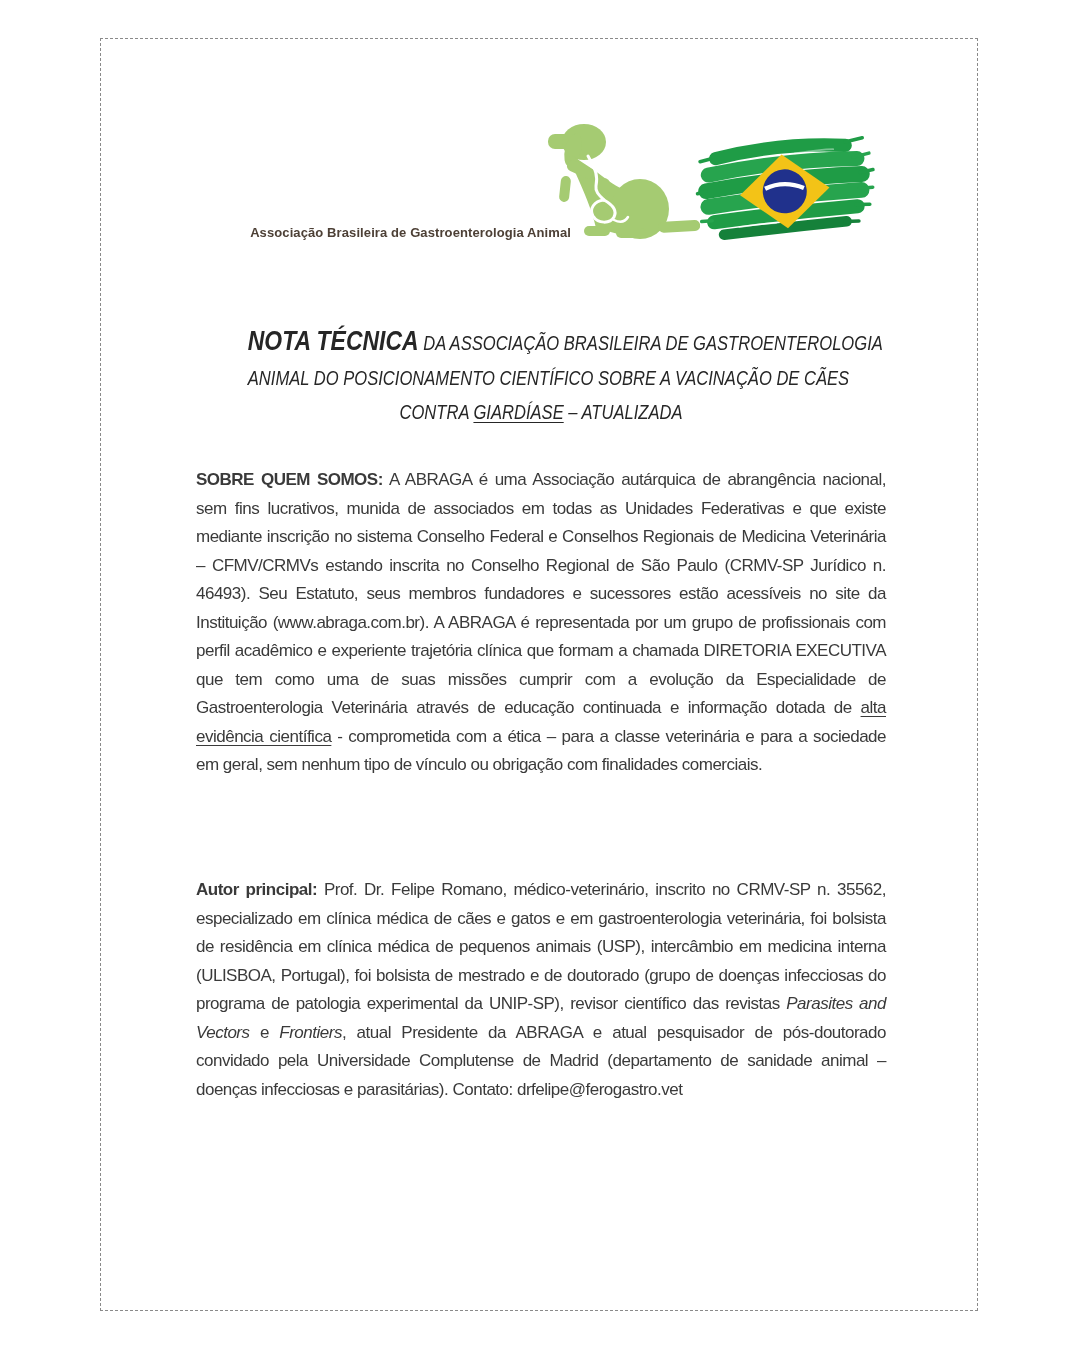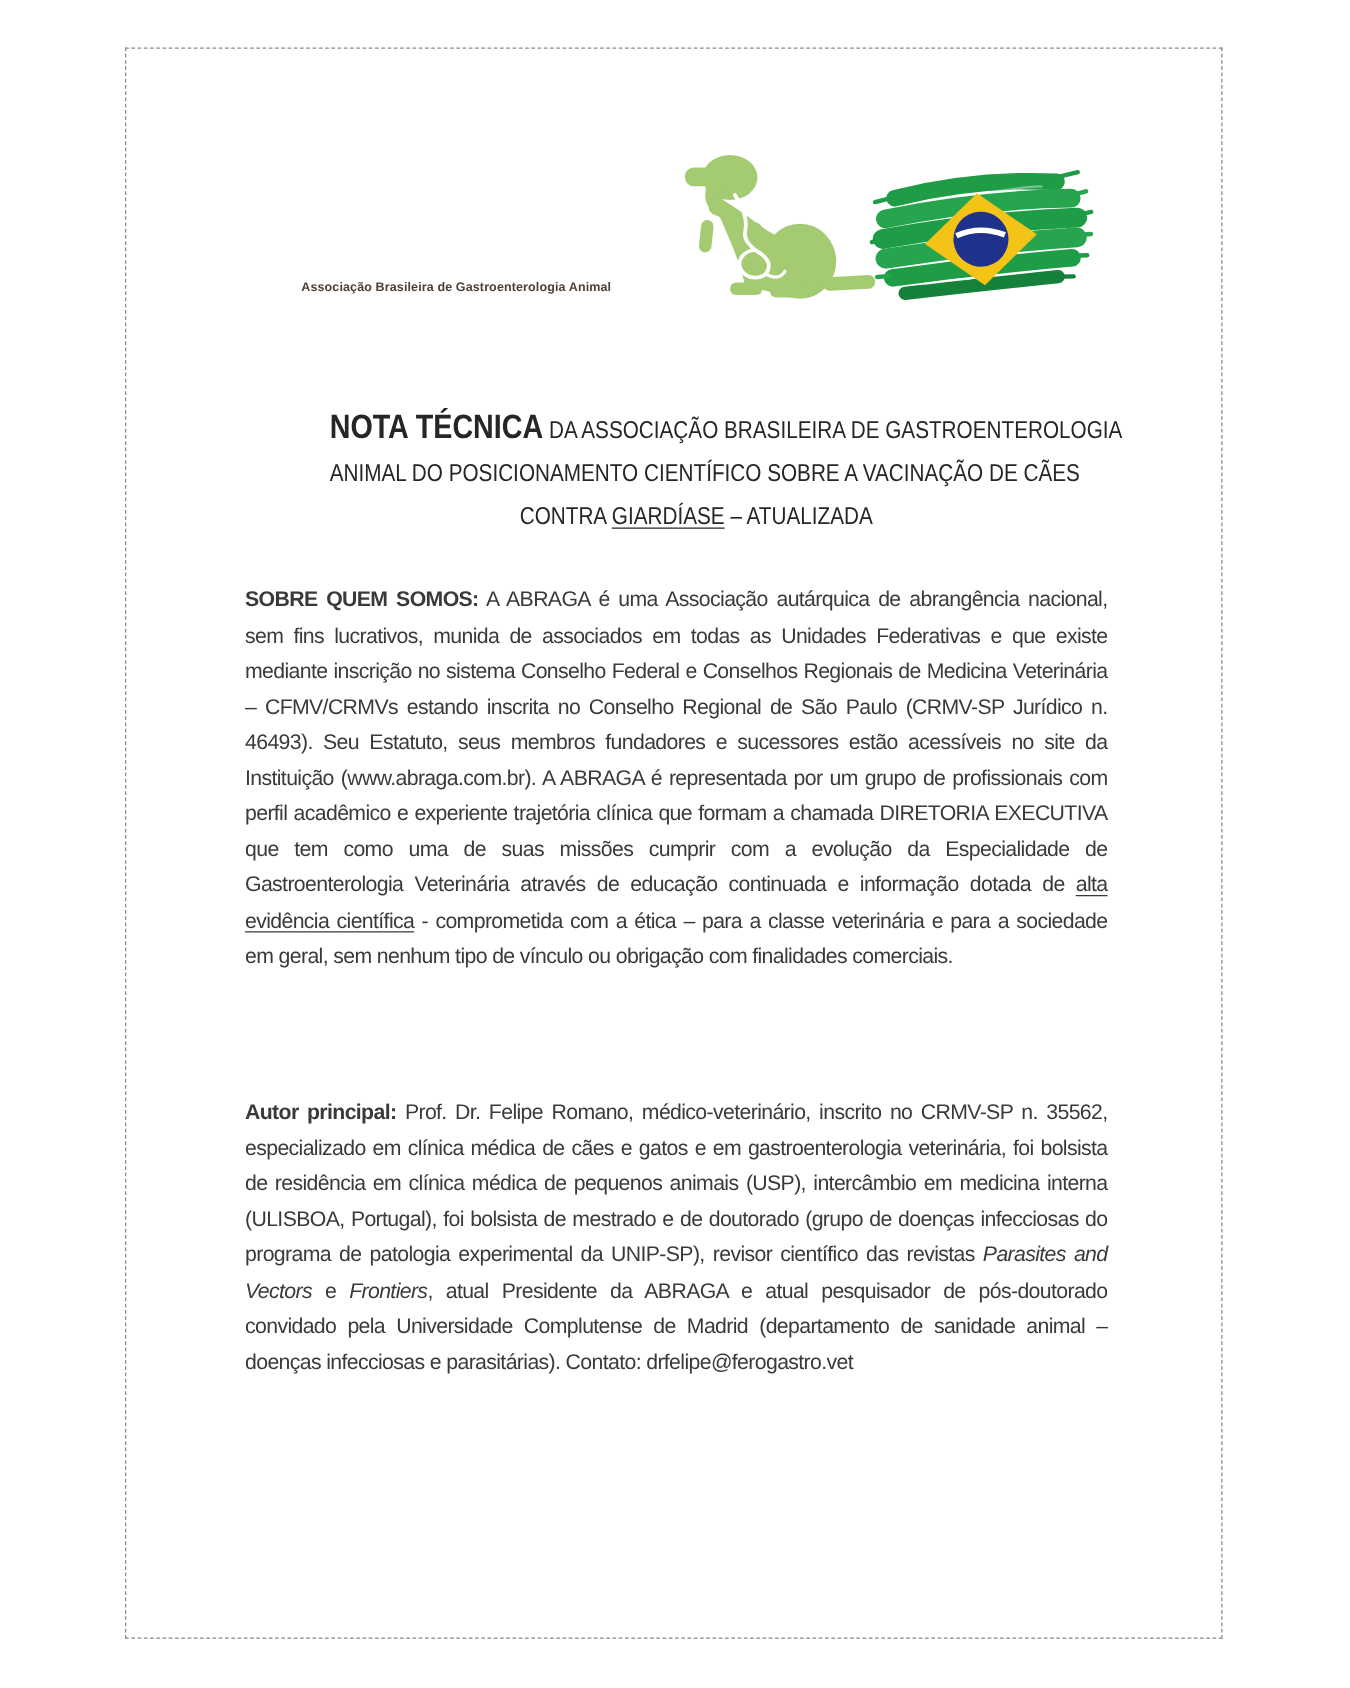--- a/index.html
+++ b/index.html
@@ -24,30 +24,32 @@
     border:1px dashed var(--border-color);
   }
   
   .brand{
     position:absolute;left:240px;top:150px;
     font-size:66px;font-weight:800;letter-spacing:1px;line-height:1;
     color:var(--brand-brown);
   }
   .tagline{
     position:absolute;left:241px;top:225px;width:330px;
-    font-size:10px;font-weight:700;letter-spacing:0.1px;
+    font-size:13px;font-weight:700;letter-spacing:0.1px;
     color:var(--brand-brown);
+    text-align:right;
   }
   .dog-svg{position:absolute;left:540px;top:112px;width:160px;height:140px;}
   .flag-svg{position:absolute;left:692px;top:128px;width:186px;height:132px;}
   
   .title{
-    position:absolute;left:212px;top:324px;width:690px;margin:0;
+    position:absolute;left:196px;top:324px;width:690px;margin:0;
     color:var(--title-text);font-weight:400;
     text-align:center;
+    font-style:italic;
   }
   .title-line{
     display:block;white-space:nowrap;
     font-size:19.5px;line-height:34.5px;
     transform:scaleX(0.85);transform-origin:50% 50%;
   }
   .title .lg{font-size:27px;font-weight:700;}
   
   .para{
     position:absolute;left:196px;width:690px;margin:0;

